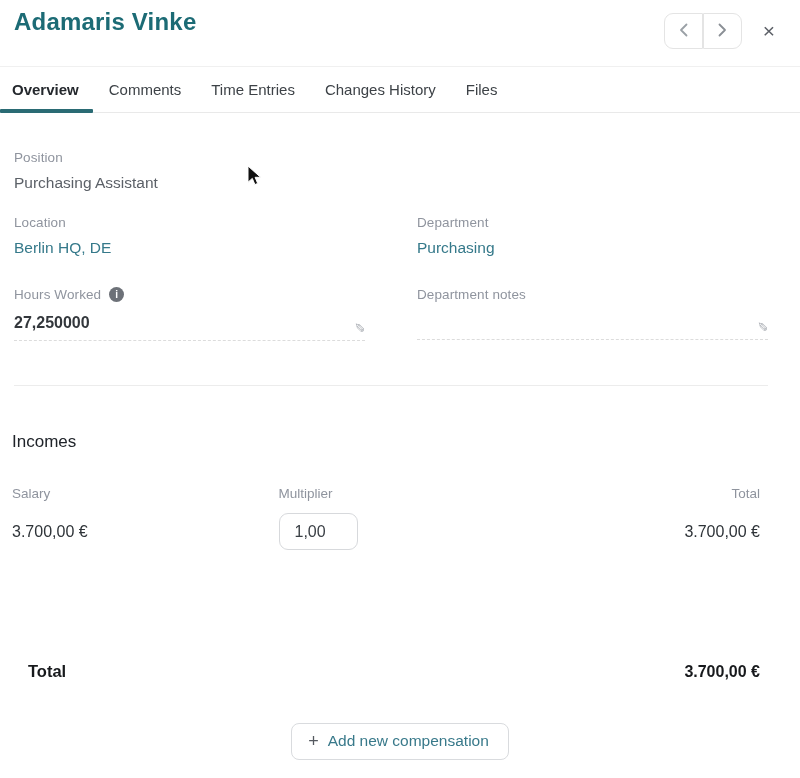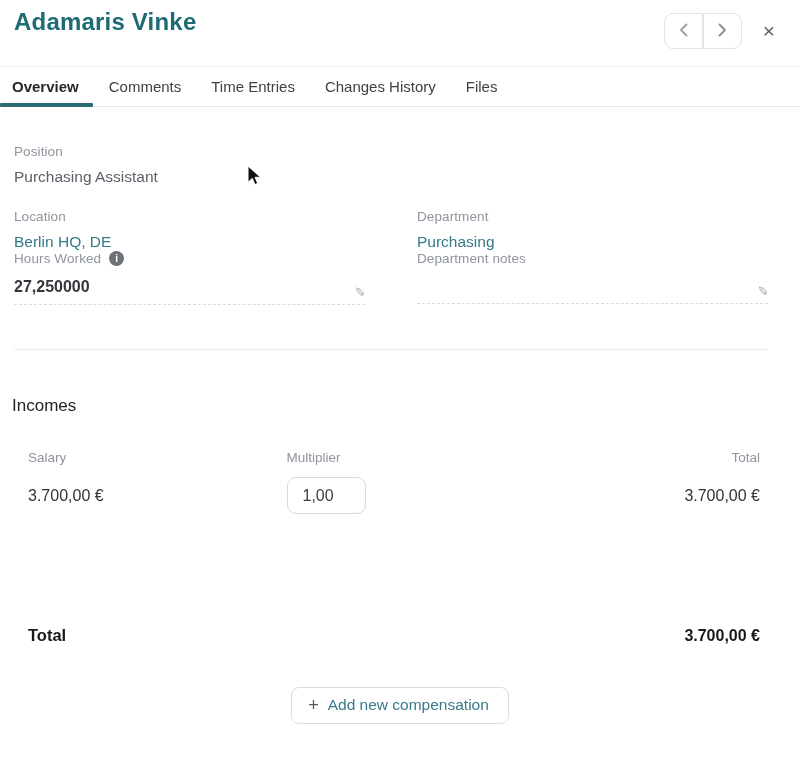--- a/index.html
+++ b/index.html
@@ -21,62 +21,62 @@
   .close-btn {
     position: absolute; top: 18px; right: 18px; width: 26px; height: 26px;
     background: none; border: none; color: #5b5f66; font-size: 21px; line-height: 26px;
     cursor: pointer; font-family: "Liberation Sans", sans-serif;
   }
 
   
   .tabbar {
     display: flex; align-items: center; gap: 30px;
     border-top: 1px solid #f0f0f0; border-bottom: 1px solid #e9e9e9;
-    padding-left: 12px; height: 41px; position: relative;
+    padding-left: 12px; height: 47px; position: relative;
   }
   .tab { font-size: 15px; color: #3d4247; cursor: pointer; position: relative; height: 100%;
          display: flex; align-items: center; background: none; border: none;
          font-family: "Liberation Sans", sans-serif; }
   .tab.active { font-weight: 700; color: #24282d; }
   .tab.active::after {
     content: ""; position: absolute; left: -12px; right: -14px; bottom: -1px;
     height: 4px; background: #2a6b74; border-radius: 1px;
   }
 
   
   .content { padding: 0 32px 10px 14px; }
   .grid2 { display: grid; grid-template-columns: 1fr 1fr; column-gap: 52px; }
   .field-label { font-size: 13.5px; color: #8f949e; letter-spacing: 0.1px; }
   .field-value { font-size: 15.5px; margin-top: 9px; }
   .value-plain { color: #5c6168; }
   .value-link { color: #35798a; cursor: pointer; }
   .row-position { margin-top: 37px; }
   .row-links { margin-top: 23px; }
-  .row-edit { }
+  .row-edit { margin-top: 30px; }
   .label-with-icon { display: flex; align-items: center; gap: 8px; }
   .info-icon {
     width: 15px; height: 15px; border-radius: 50%; background: #6d7178;
     color: #fff; font-size: 10px; font-weight: 700; font-style: normal;
     display: inline-flex; align-items: center; justify-content: center; cursor: pointer;
   }
   .editable {
     position: relative; margin-top: 8px; padding: 4px 24px 8px 0;
     border-bottom: 1px dashed #dcdcdc; min-height: 30px;
   }
   .editable .field-value { margin-top: 0; font-size: 16px; color: #33373c; font-weight: bold; }
   .edit-icon {
     position: absolute; right: 0; bottom: 6px; color: #a9adb3; font-size: 13px;
     transform: rotate(90deg) scaleX(-1); cursor: pointer; line-height: 1;
   }
 
   .section-divider { height: 1px; background: #ececec; margin-top: 44px; }
 
   
   .incomes-heading { font-size: 17px; color: #20242a; margin: 36px 8px 0 12px; font-weight: 400; }
-  .income-table { padding: 0 40px 0 28px; }
+  .income-table { padding: 0 40px 0 12px; }
   .income-grid { display: grid; grid-template-columns: 1fr 215px 1fr; }
   .income-head { margin-top: 34px; }
   .col-label { font-size: 13.5px; color: #8f949e; }
   .col-label.right { text-align: right; }
   .income-vals { margin-top: 12px; align-items: center; }
   .money { font-size: 16px; color: #2e3338; font-weight: 500; }
   .money.right { text-align: right; }
   .multiplier-input {
     width: 79px; height: 37px; border: 1px solid #d7d9dc; border-radius: 9px;
     font-size: 16px; color: #3a3f45; padding: 0 0 0 15px; outline: none;

